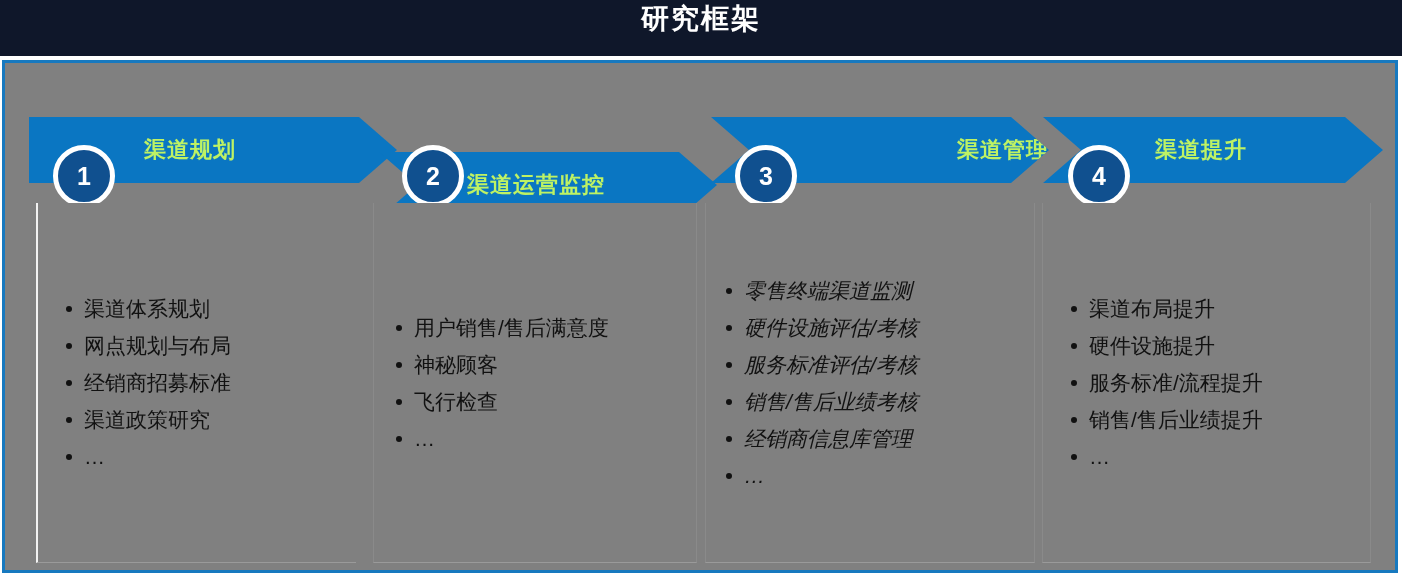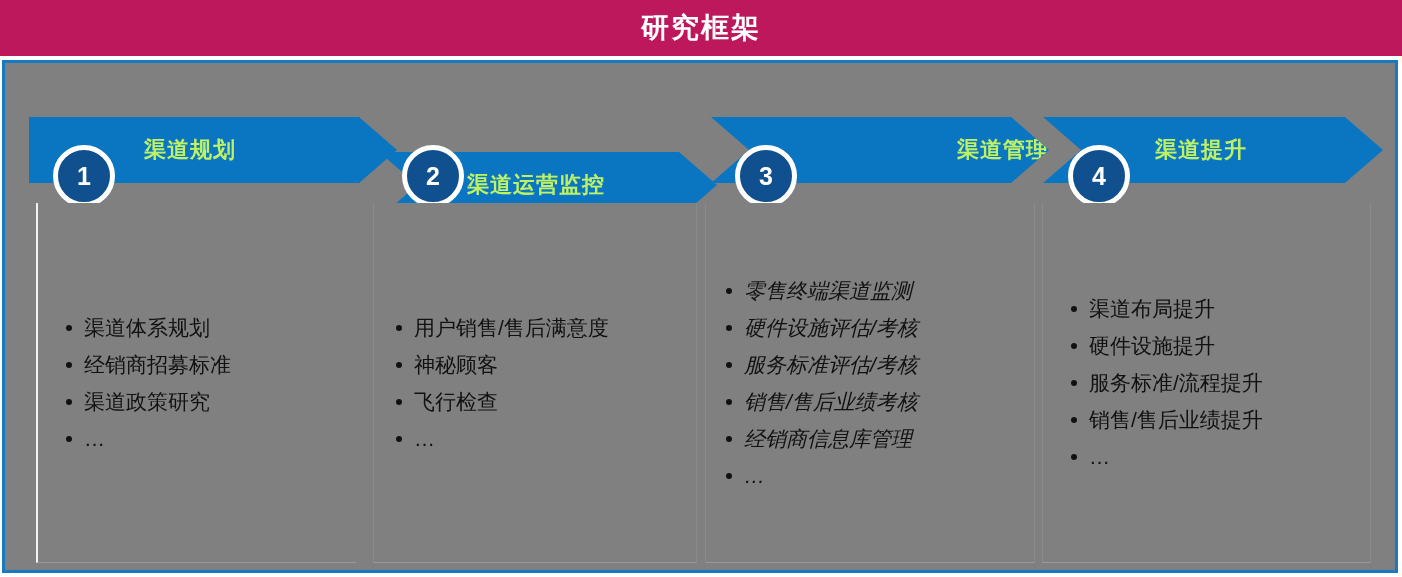--- a/index.html
+++ b/index.html
@@ -18,23 +18,22 @@
     overflow: hidden;
   }
 
   
   .title-banner {
     position: absolute;
     left: 0;
     top: 0;
     width: 1402px;
     height: 56px;
-    background: #be185d;
-    display: flex;
-    align-items: center;
+    background: #0f172a;
+    display: flex;
     justify-content: center;
   }
   .title-text {
     color: #ffffff;
     font-size: 28px;
     font-weight: bold;
     letter-spacing: 2px;
   }
 
   
@@ -222,20 +221,21 @@
       <div class="badge badge-2">2</div>
       <div class="badge badge-3">3</div>
       <div class="badge badge-4">4</div>
     </div>
 
     <div class="panels">
 
       <div class="panel panel-1">
         <ul class="bullet-list">
           <li class="bullet-item">渠道体系规划</li>
+          <li class="bullet-item">网点规划与布局</li>
           <li class="bullet-item">经销商招募标准</li>
           <li class="bullet-item">渠道政策研究</li>
           <li class="bullet-item">…</li>
         </ul>
       </div>
 
       <div class="panel panel-2">
         <ul class="bullet-list">
           <li class="bullet-item">用户销售/售后满意度</li>
           <li class="bullet-item">神秘顾客</li>

